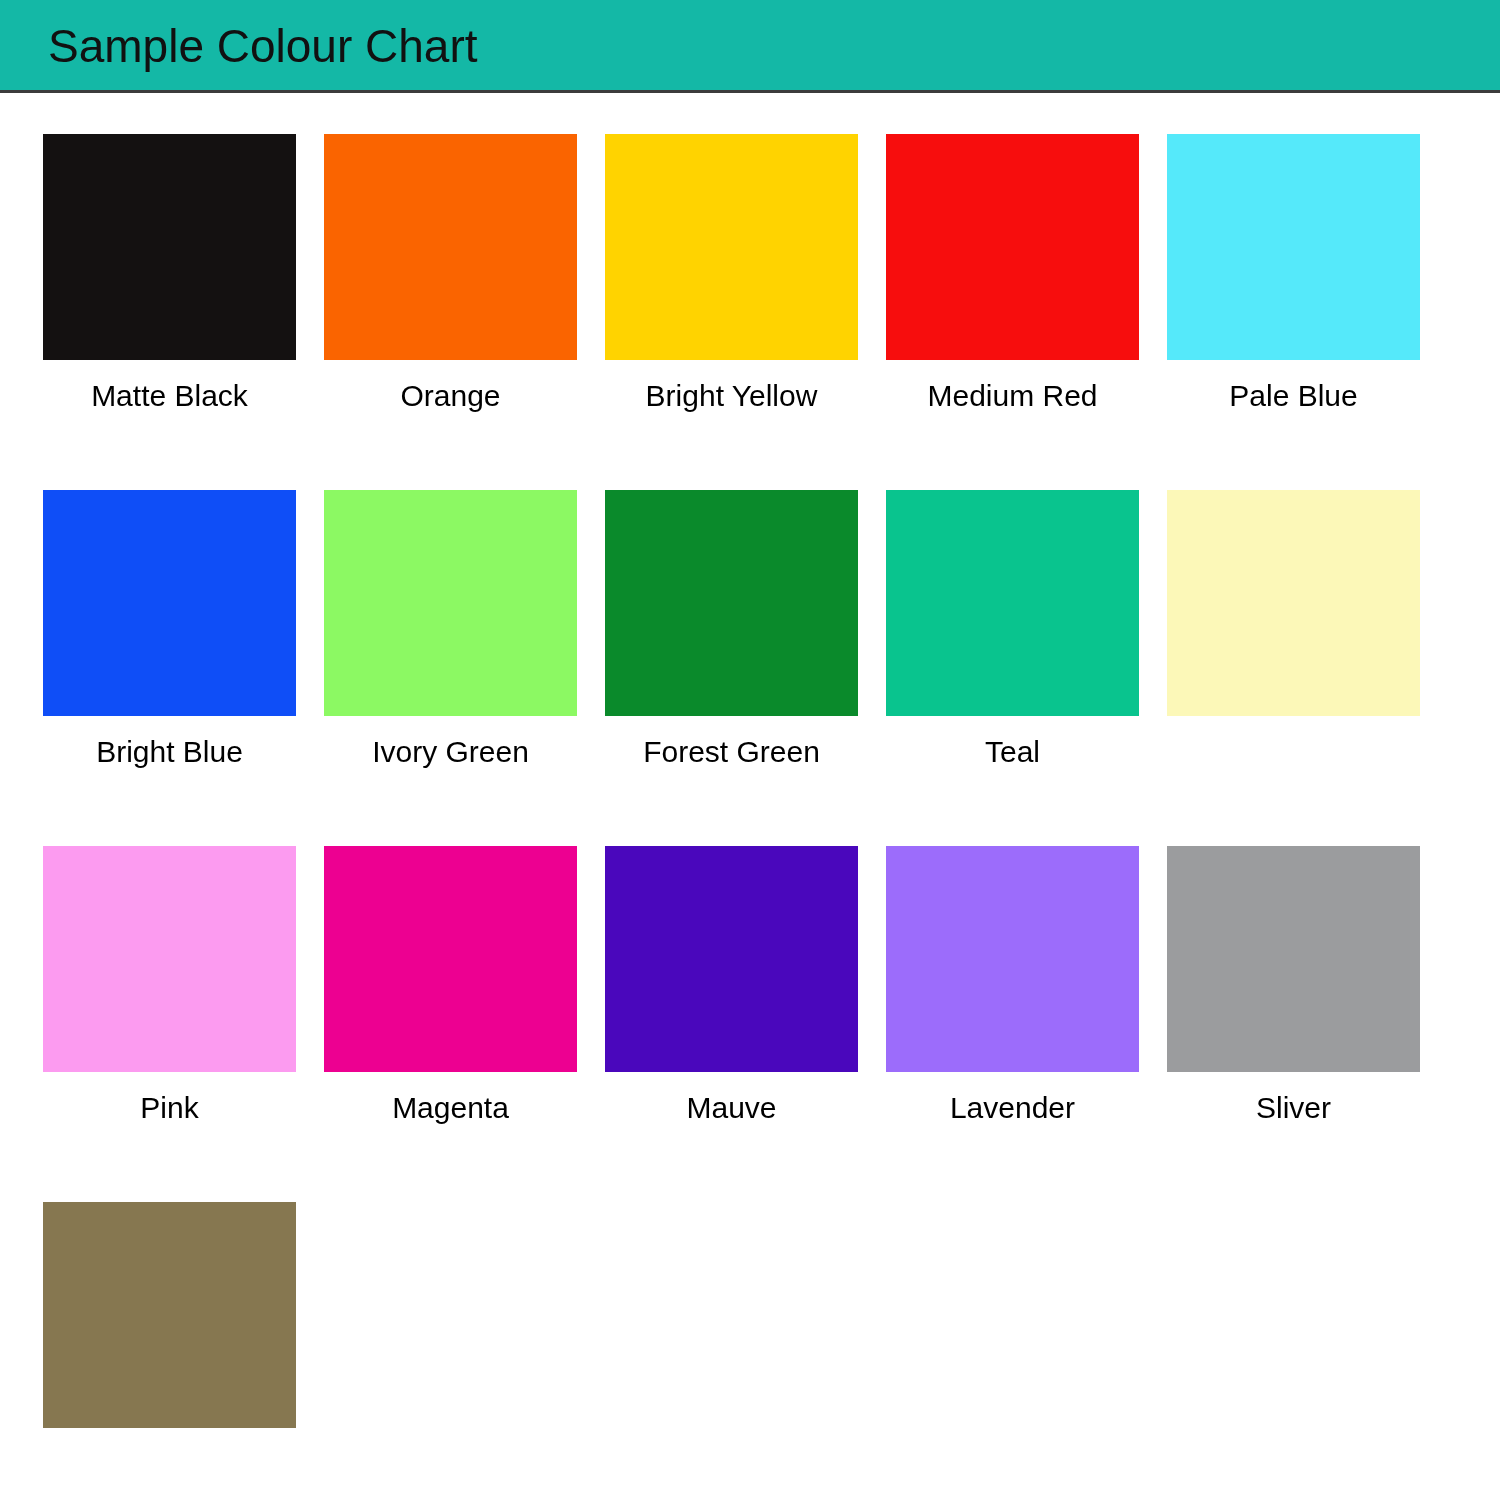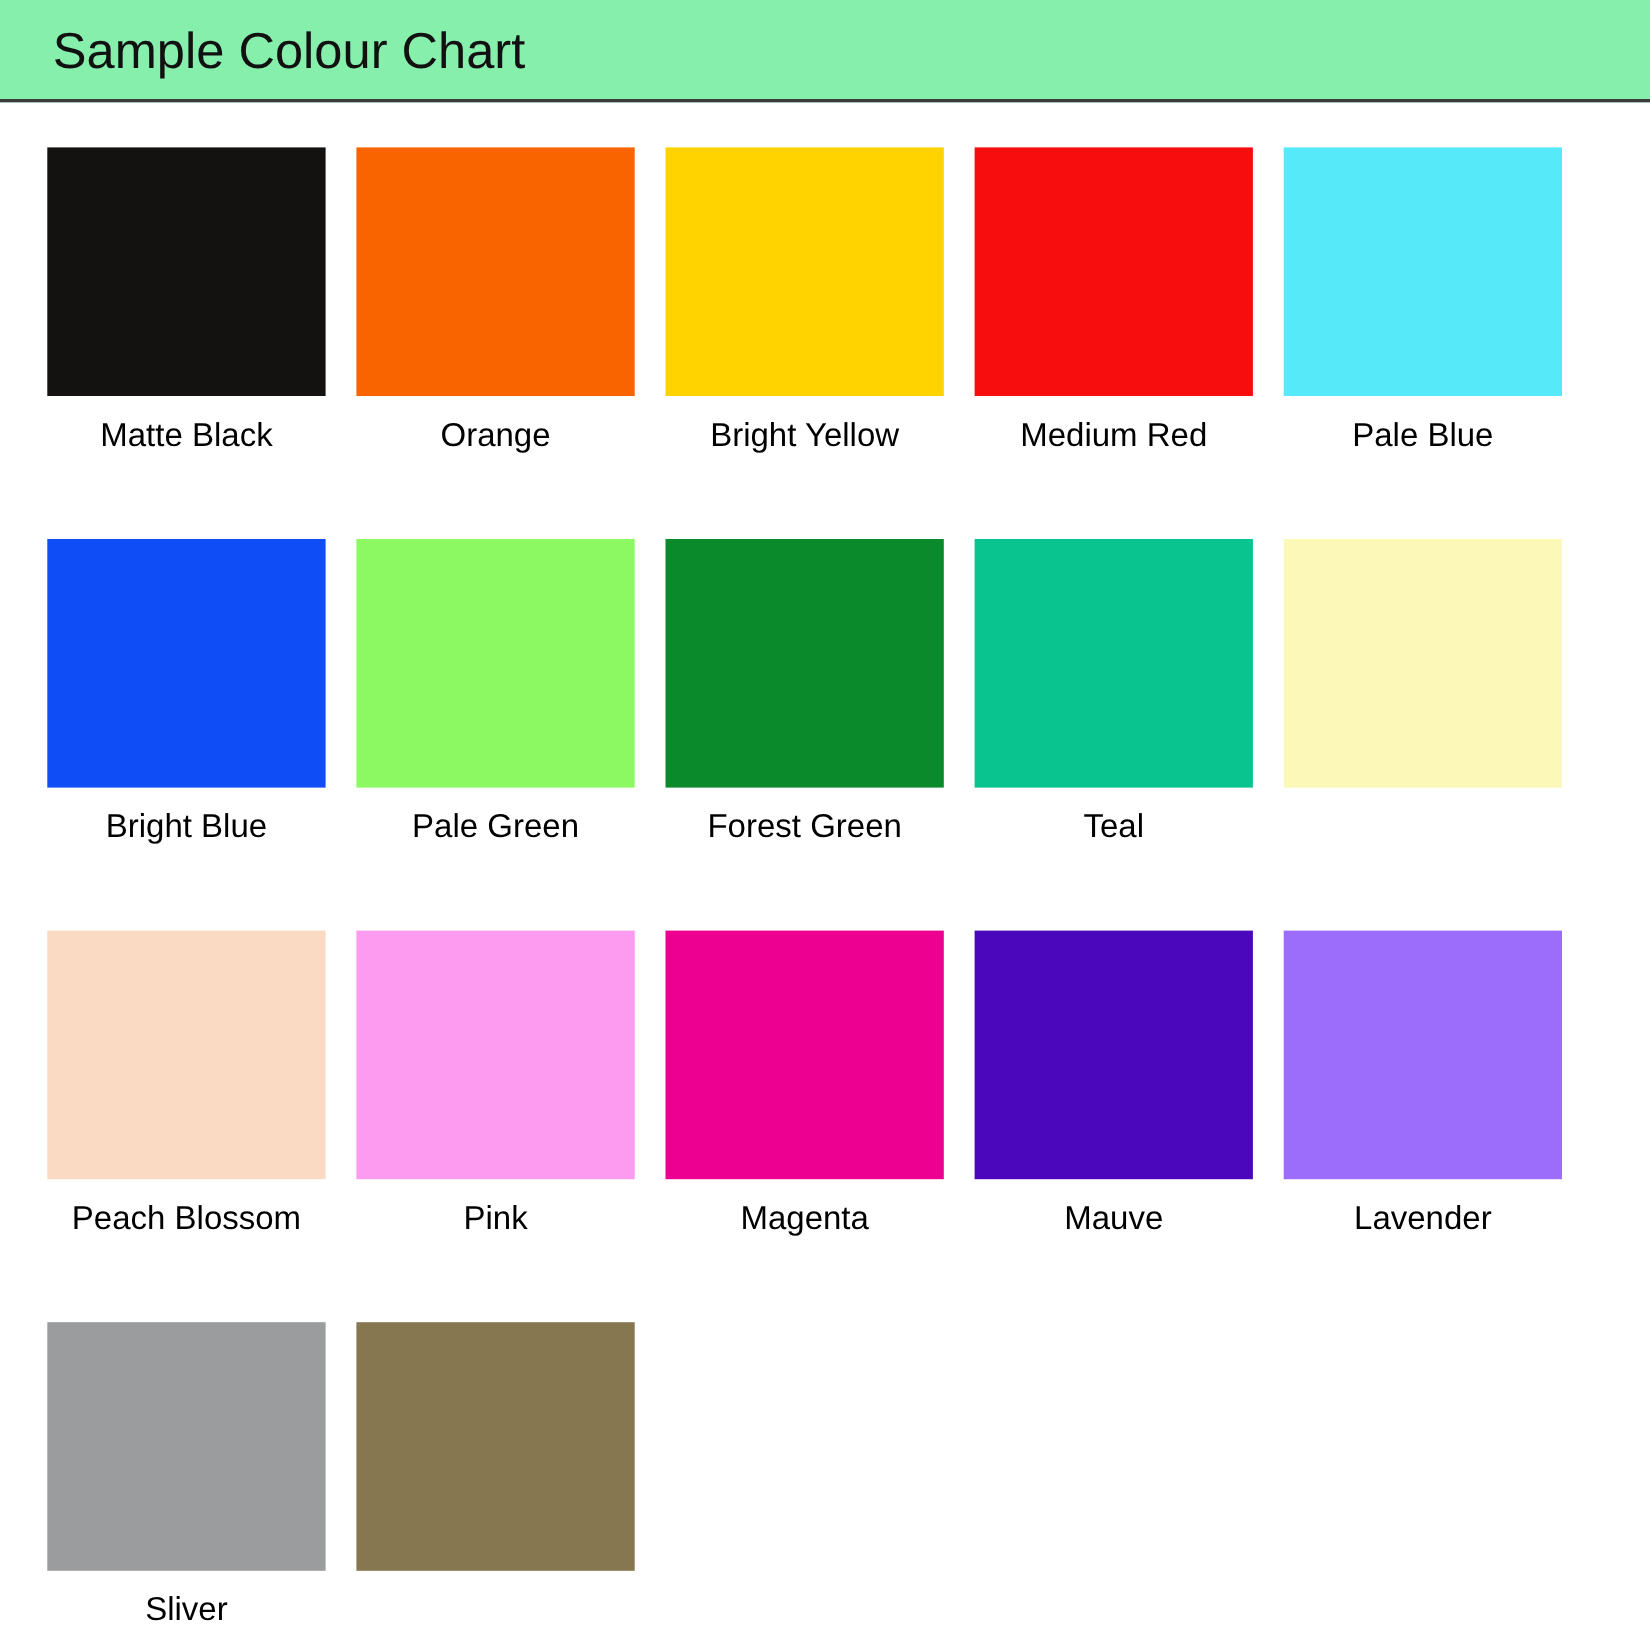--- a/index.html
+++ b/index.html
@@ -20,21 +20,21 @@
     background: #ffffff;
   }
 
   
   #header {
     position: absolute;
     left: 0;
     top: 0;
     width: 1500px;
     height: 93px;
-    background: #86efac;
+    background: #14b8a6;
     border-bottom: 3px solid #3c3c3c;
     box-sizing: border-box;
   }
   #page-title {
     position: absolute;
     left: 48px;
     top: 17px;
     font-size: 46px;
     font-weight: normal;
     color: #111111;
@@ -111,36 +111,32 @@
       <div class="swatch-cell">
         <div class="swatch-chip" style="background: rgb(85, 233, 250);"></div>
         <div class="swatch-label">Pale Blue</div>
       </div>
       <div class="swatch-cell">
         <div class="swatch-chip" style="background: rgb(15, 78, 247);"></div>
         <div class="swatch-label">Bright Blue</div>
       </div>
       <div class="swatch-cell">
         <div class="swatch-chip" style="background: rgb(140, 249, 99);"></div>
-        <div class="swatch-label">Pale Green</div>
+        <div class="swatch-label">Ivory Green</div>
       </div>
       <div class="swatch-cell">
         <div class="swatch-chip" style="background: rgb(10, 138, 43);"></div>
         <div class="swatch-label">Forest Green</div>
       </div>
       <div class="swatch-cell">
         <div class="swatch-chip" style="background: rgb(9, 196, 142);"></div>
         <div class="swatch-label">Teal</div>
       </div>
       <div class="swatch-cell">
         <div class="swatch-chip" style="background: rgb(252, 248, 184);"></div>
-      </div>
-      <div class="swatch-cell">
-        <div class="swatch-chip" style="background: rgb(251, 218, 195);"></div>
-        <div class="swatch-label">Peach Blossom</div>
       </div>
       <div class="swatch-cell">
         <div class="swatch-chip" style="background: rgb(252, 155, 240);"></div>
         <div class="swatch-label">Pink</div>
       </div>
       <div class="swatch-cell">
         <div class="swatch-chip" style="background: rgb(237, 0, 145);"></div>
         <div class="swatch-label">Magenta</div>
       </div>
       <div class="swatch-cell">

